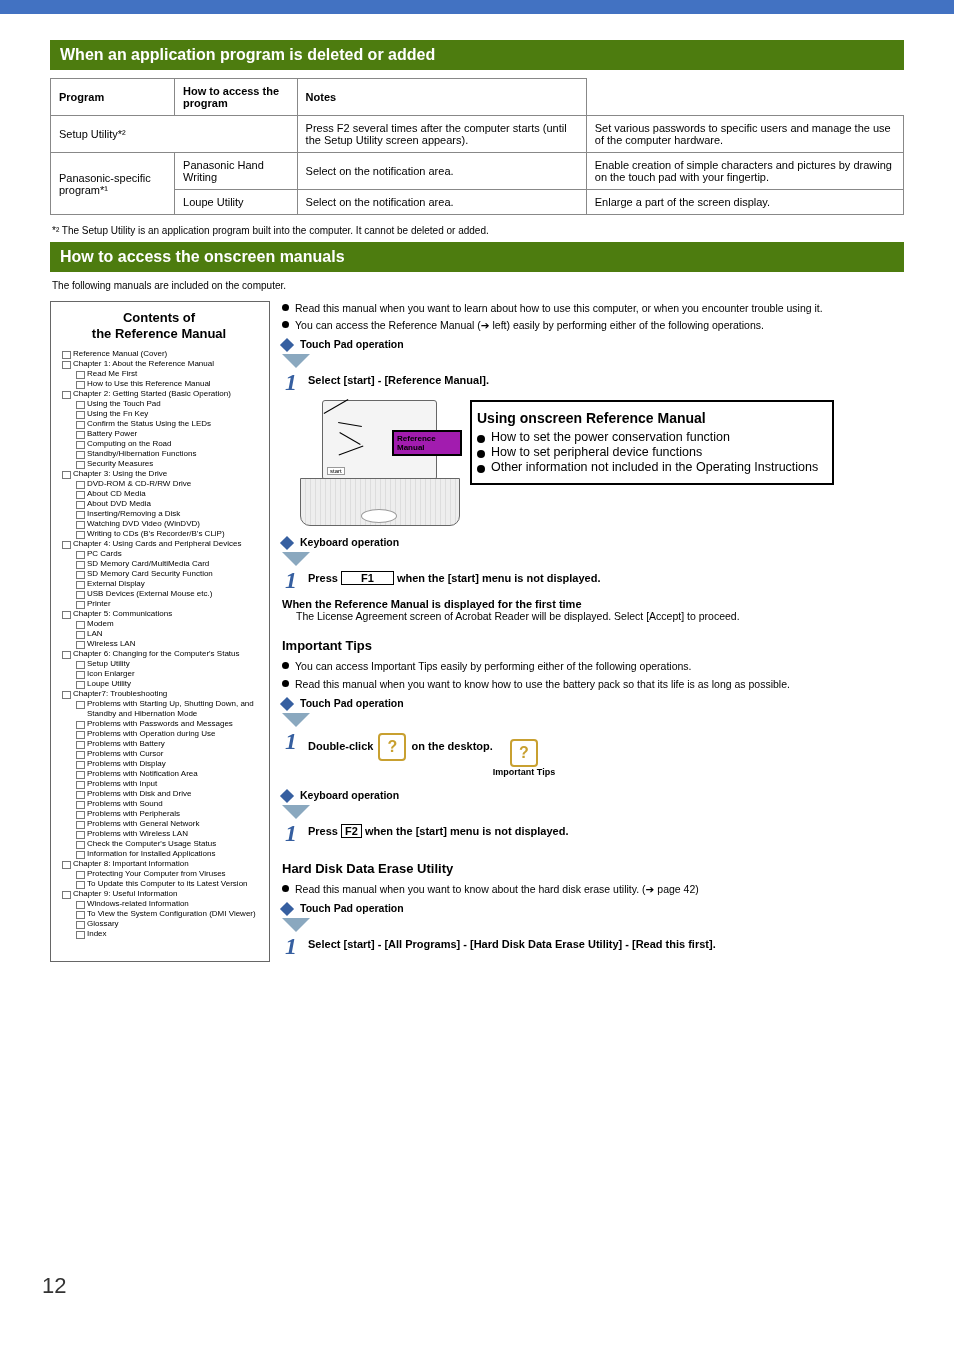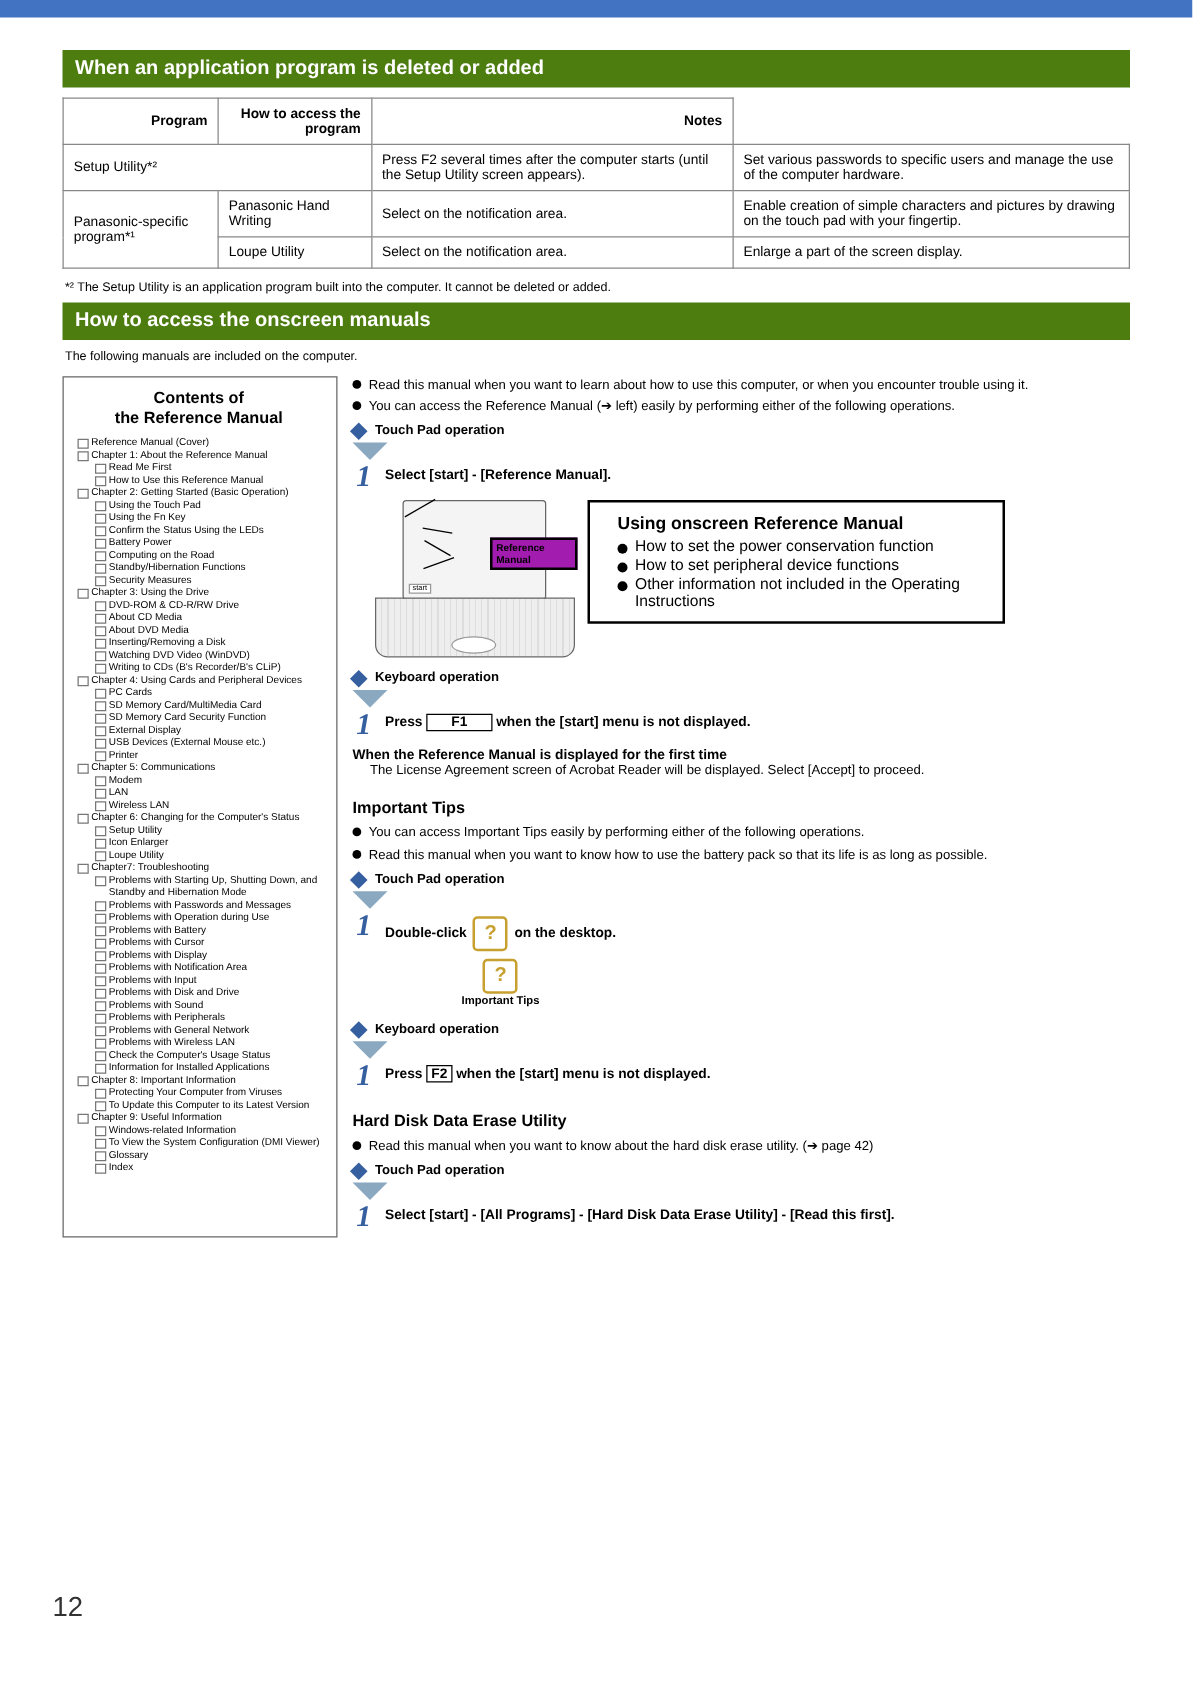--- a/index.html
+++ b/index.html
@@ -36,21 +36,21 @@
   }
   td, th {
     border: 1px solid #888;
     padding: 6px 8px;
     font-size: 11px;
     vertical-align: middle;
     text-align: left;
   }
   th {
     font-weight: bold;
-    text-align: right;
+    text-align: left;
     background: #fff;
   }
   .below-note { font-size: 10px; margin: 2px 2px 6px; }
   .manuals {
     display: flex;
     gap: 8px;
     margin-top: 10px;
   }
   .toc-box {
     border: 1px solid #666;
@@ -173,22 +173,22 @@
     background: repeating-linear-gradient(90deg,#eee,#eee 4px,#ddd 4px,#ddd 5px);
   }
   .kbd::after{
     content:""; position:absolute; left:60px; top:30px;
     width:34px; height:12px; border:1px solid #999; border-radius:50%;
     background:#fff;
   }
   .callout-box {
     border: 2px solid #000;
     background: #fff;
-    padding: 8px 22px;
-    width: 334px;
+    padding: 8px 5px;
+    width: 364px;
     font-size: 12.5px;
   }
   .callout-box .h { font-weight: bold; font-size: 14px; margin-bottom: 4px; }
   .callout-box .row { display: flex; gap: 6px; align-items: flex-start; margin-bottom: 1px; }
   .callout-box .bdot { width:8px; height:8px; border-radius:50%; background:#000; margin-top:5px; flex-shrink:0;}
   .ref-label {
     position: absolute;
     left: 110px; top: 30px;
     border: 2px solid #000;
     font-size: 8px;
@@ -229,21 +229,21 @@
     vertical-align: middle;
   }
   .page-num {
     position: absolute;
     left: 42px;
     bottom: 52px;
     font-size: 22px;
     color: #333;
   }
   .bold { font-weight: bold; }
-  .wrap { display:flex; flex-direction:column; }
+  .wrap { display:flex; }
 </style>
 </head>
 <body>
 
 <div class="top-bar"></div>
 
 <div class="content">
 
   <div class="black-bar">When an application program is deleted or added</div>
 

